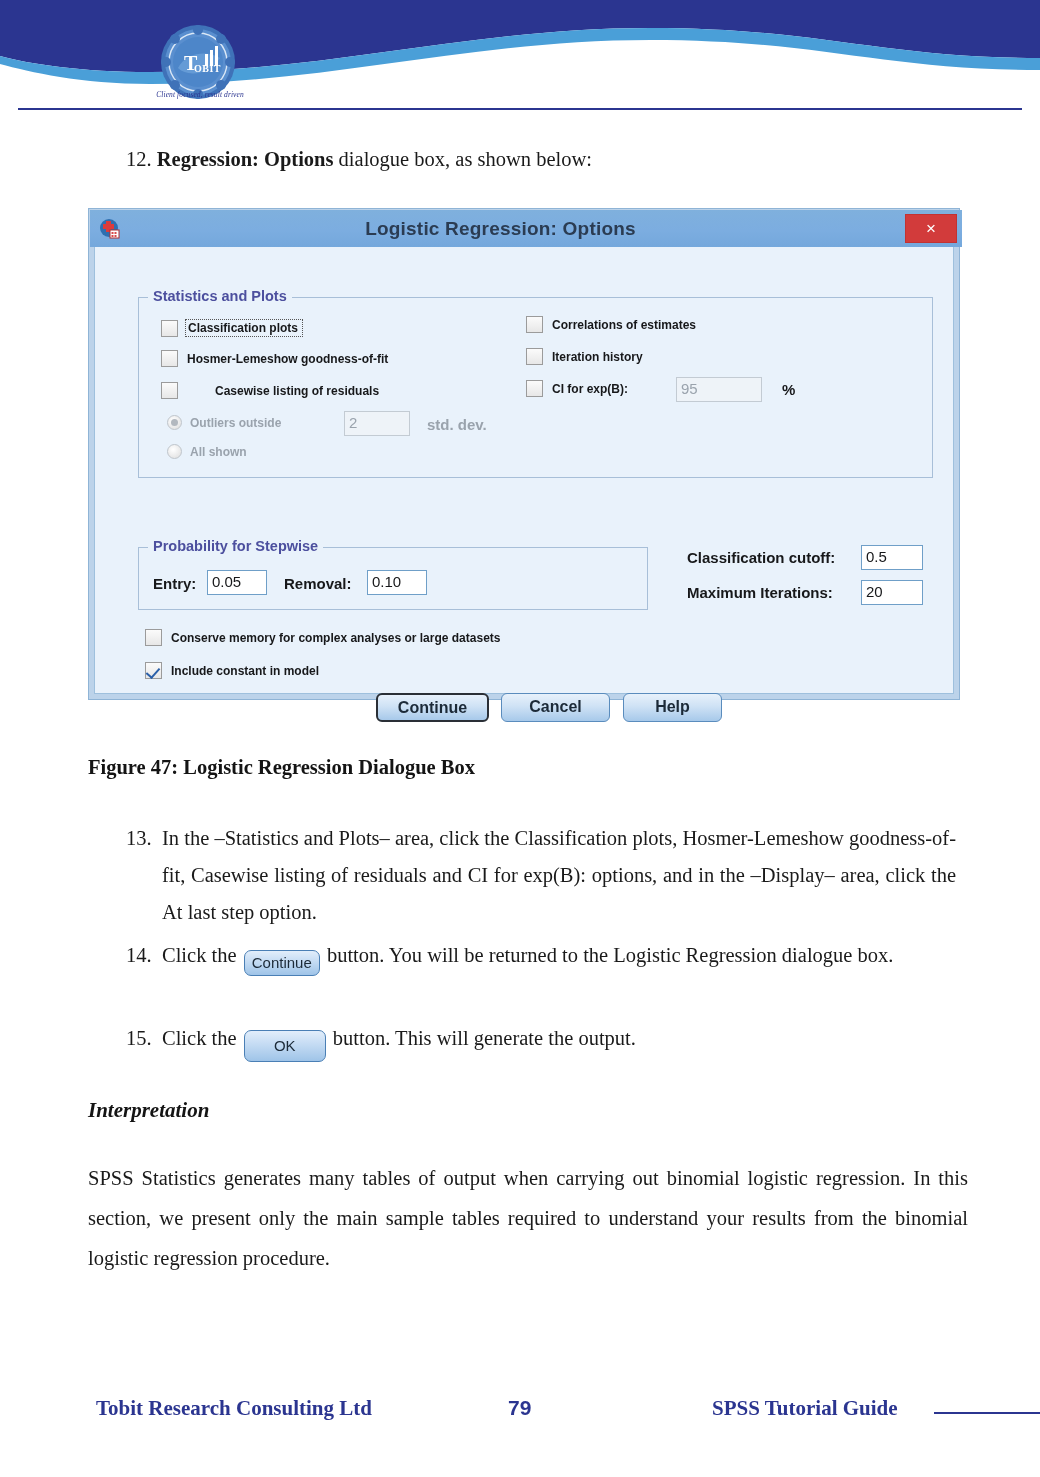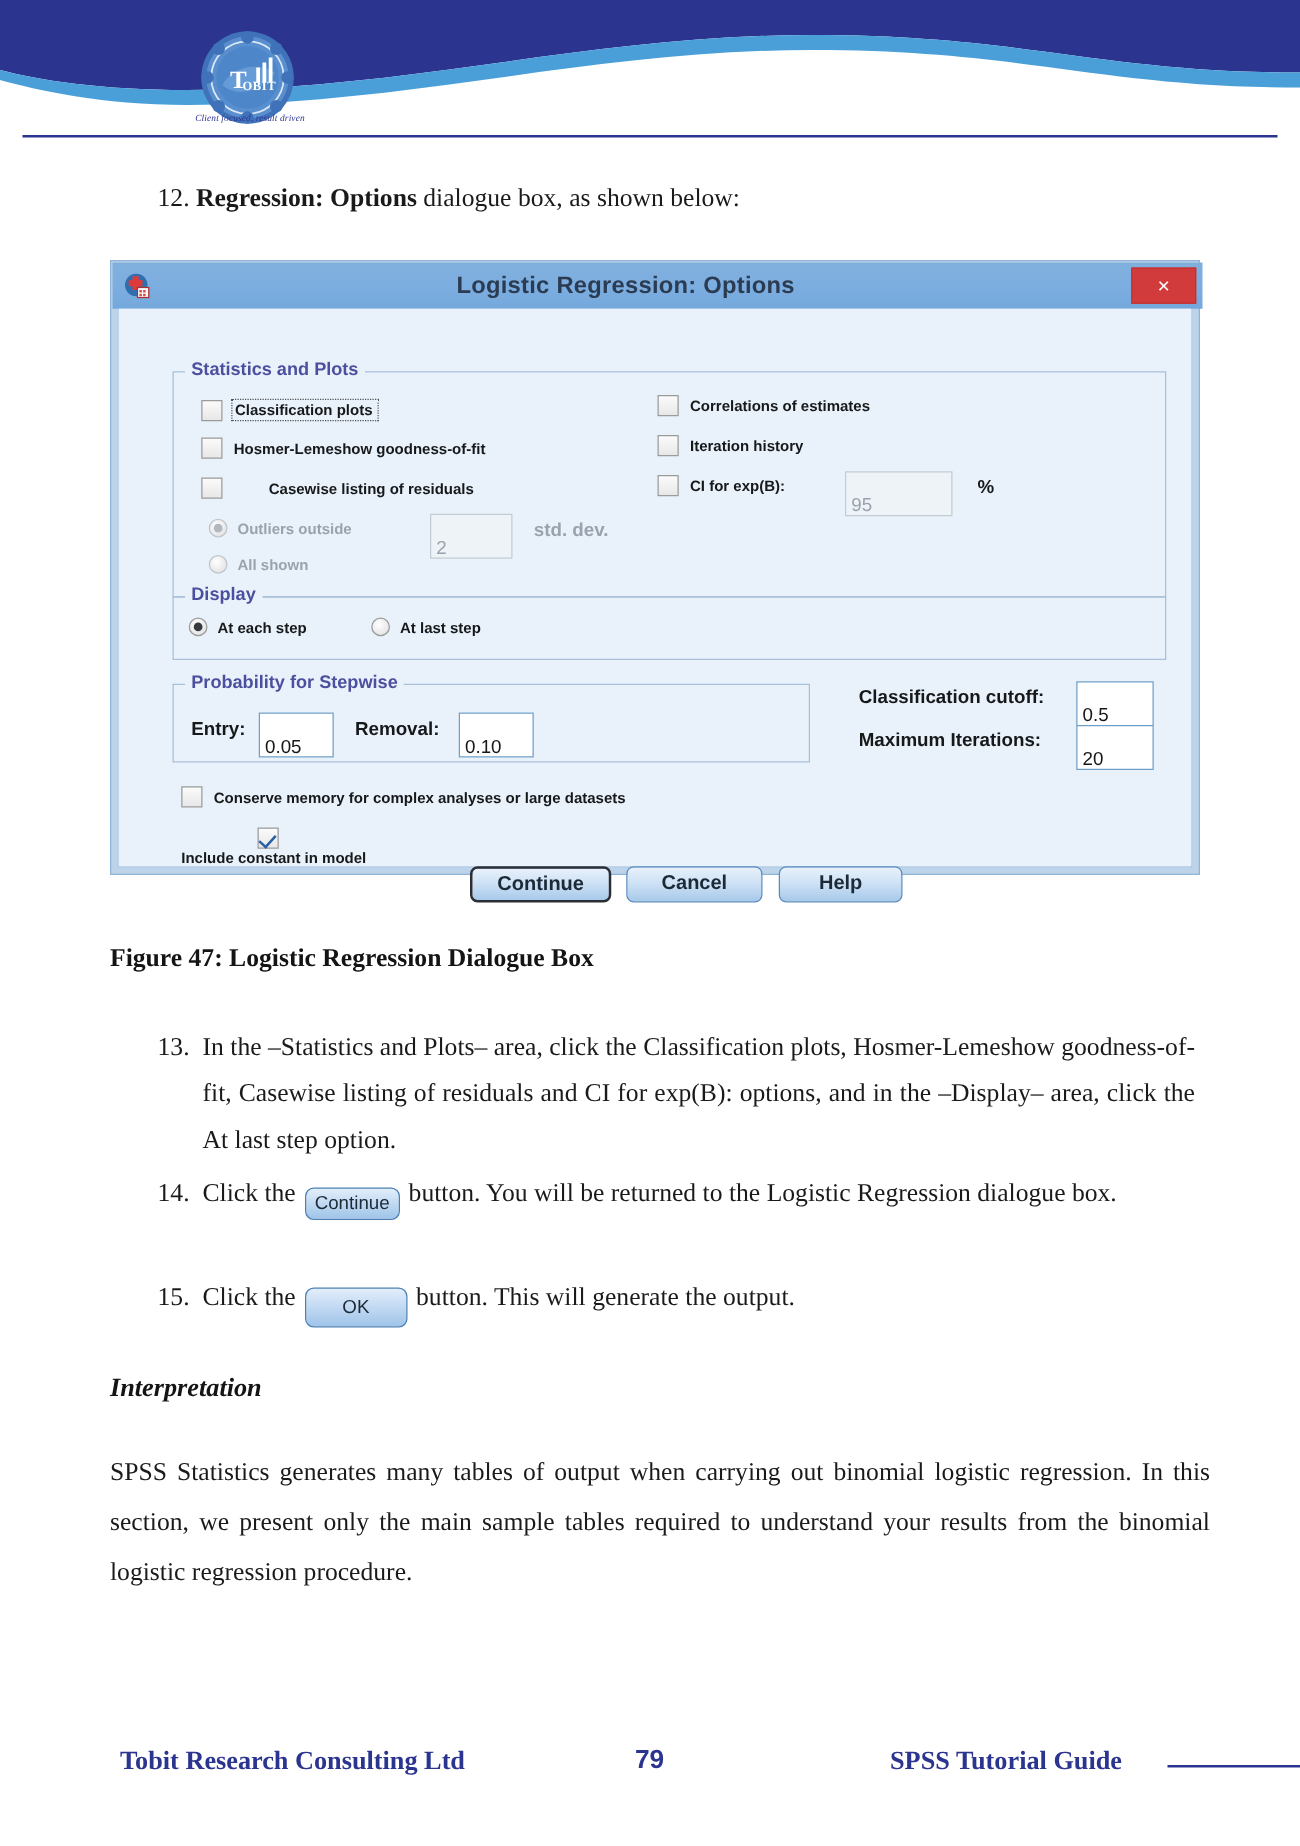--- a/index.html
+++ b/index.html
@@ -159,21 +159,21 @@
   }
   .rb.dim{ border-color:#bfc5cb; }
   .rb.dim.on::after{ background:#b2b8bf; }
 
   
   .txt{
     background:#ffffff;
     border:1px solid #6f9fc8;
     font-family:"Liberation Sans", sans-serif;
     font-size:15px; color:#17181a;
-    padding:17px 4px;
+    padding:1px 4px;
     line-height:20px;
     height:25px;
     cursor:text;
   }
   .txt.dim{ border-color:#c3cbd3; color:#9aa3ad; background:#eef3f8; }
 
   .lbl{
     font-family:"Liberation Sans", sans-serif;
     font-size:15px; font-weight:700; color:#17181a;
     white-space:nowrap;
@@ -383,50 +383,39 @@
           <span>Iteration history</span>
         </div>
         <div class="opt" style="left:387px; top:82px;">
           <span class="cb"></span>
           <span>CI for exp(B):</span>
         </div>
         <div class="txt dim" style="position:absolute; left:537px; top:79px; width:86px;">95</div>
         <div class="lbl" style="position:absolute; left:643px; top:83px;">%</div>
       </div>
 
-      <div class="group" id="grp-display">
-        <div class="legend">Display</div>
-        <div class="opt" style="left:12px; top:16px;">
-          <span class="rb on"></span>
-          <span>At each step</span>
-        </div>
-        <div class="opt" style="left:158px; top:16px;">
-          <span class="rb"></span>
-          <span>At last step</span>
-        </div>
-      </div>
 
       <div class="group" id="grp-prob">
         <div class="legend">Probability for Stepwise</div>
         <div class="lbl" style="position:absolute; left:14px; top:27px;">Entry:</div>
         <div class="txt" style="position:absolute; left:68px; top:22px; width:60px;">0.05</div>
         <div class="lbl" style="position:absolute; left:145px; top:27px;">Removal:</div>
         <div class="txt" style="position:absolute; left:228px; top:22px; width:60px;">0.10</div>
       </div>
 
       <div class="lbl" id="classif-cutoff-label">Classification cutoff:</div>
       <div class="txt" id="classif-cutoff-field">0.5</div>
       <div class="lbl" id="maxiter-label">Maximum Iterations:</div>
       <div class="txt" id="maxiter-field">20</div>
 
       <div class="opt" style="left:50px; top:382px;">
         <span class="cb"></span>
         <span>Conserve memory for complex analyses or large datasets</span>
       </div>
-      <div class="opt" style="left:50px; top:415px;flex-direction:column;">
+      <div class="opt" style="left:50px; top:415px;">
         <span class="cb checked"></span>
         <span>Include constant in model</span>
       </div>
 
       <div class="btn default" style="left:281px; top:446px; width:113px;">Continue</div>
       <div class="btn" style="left:406px; top:446px; width:109px;">Cancel</div>
       <div class="btn" style="left:528px; top:446px; width:99px;">Help</div>
 
     </div>
   </div>

